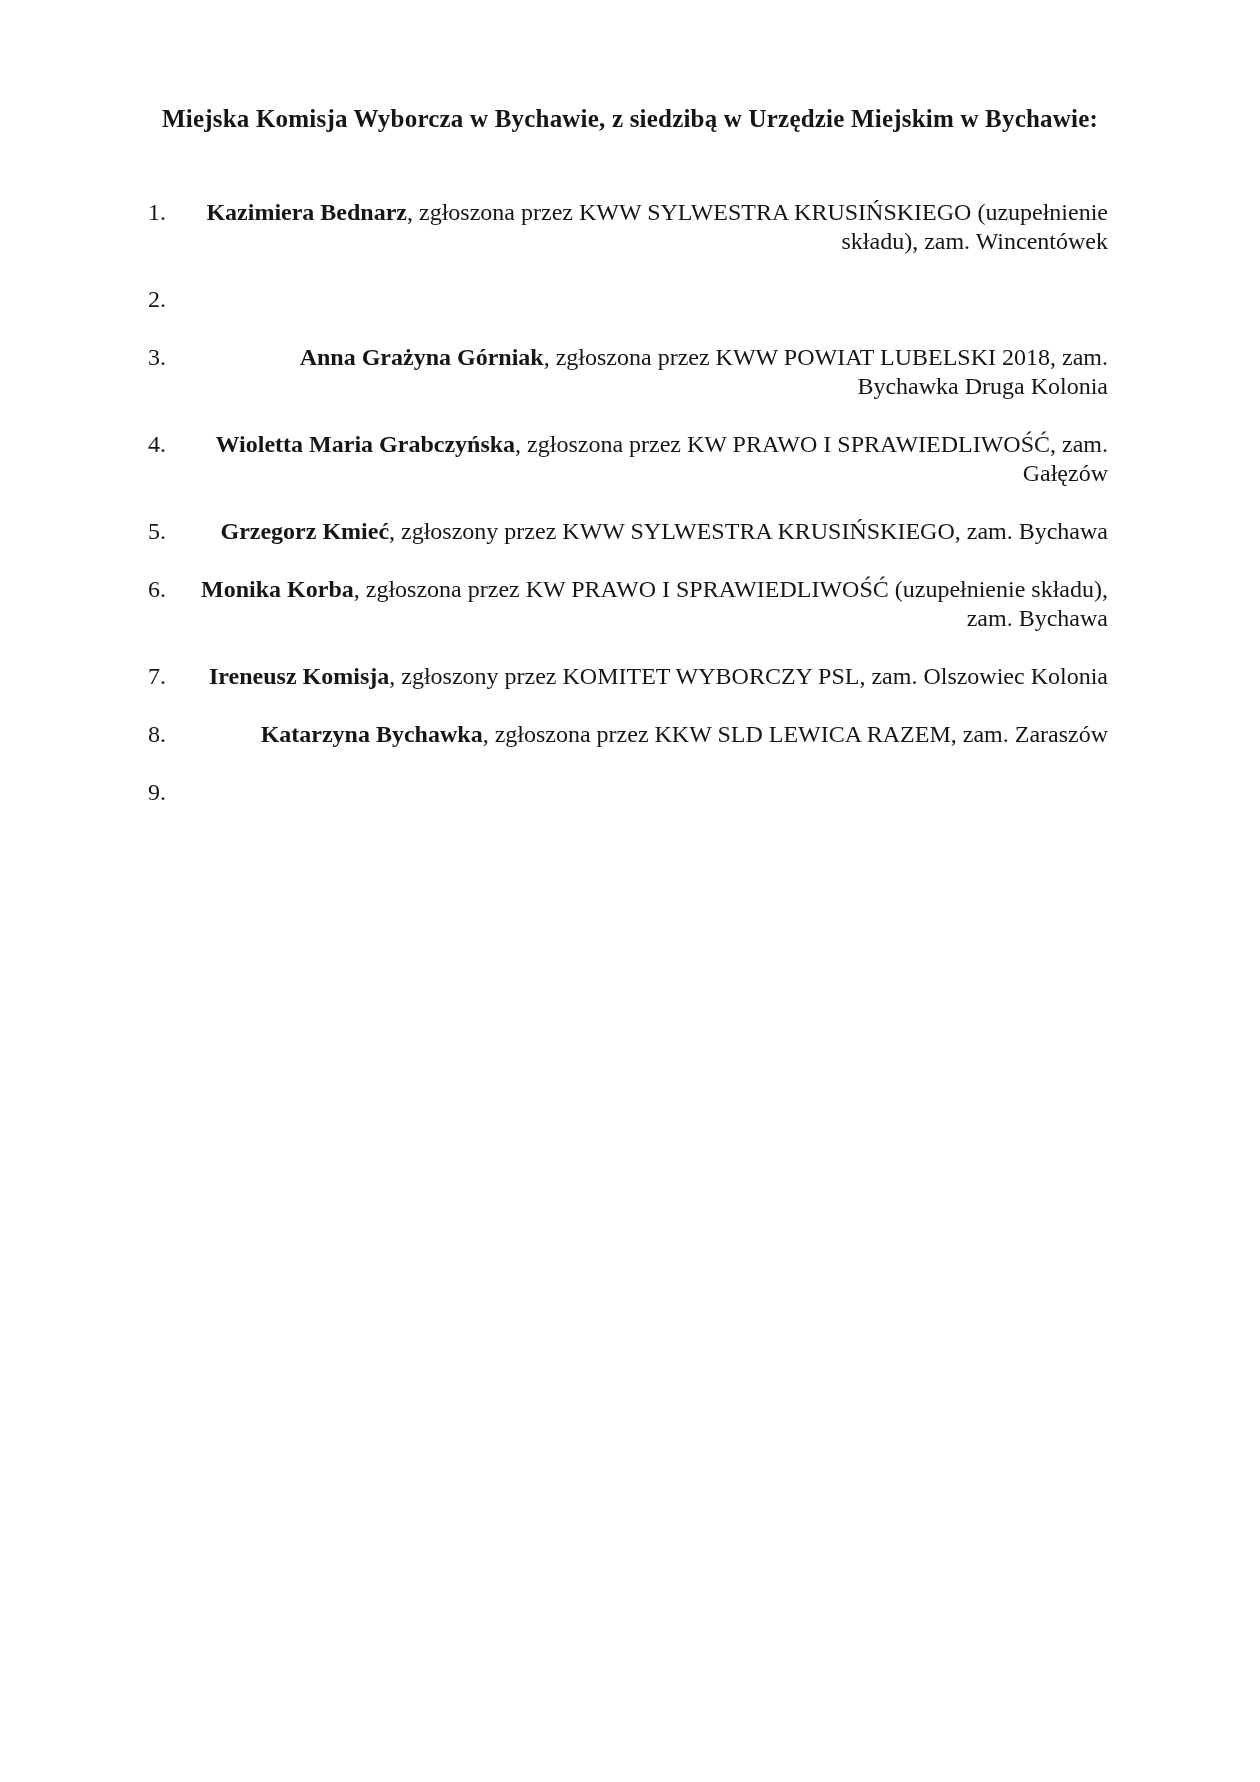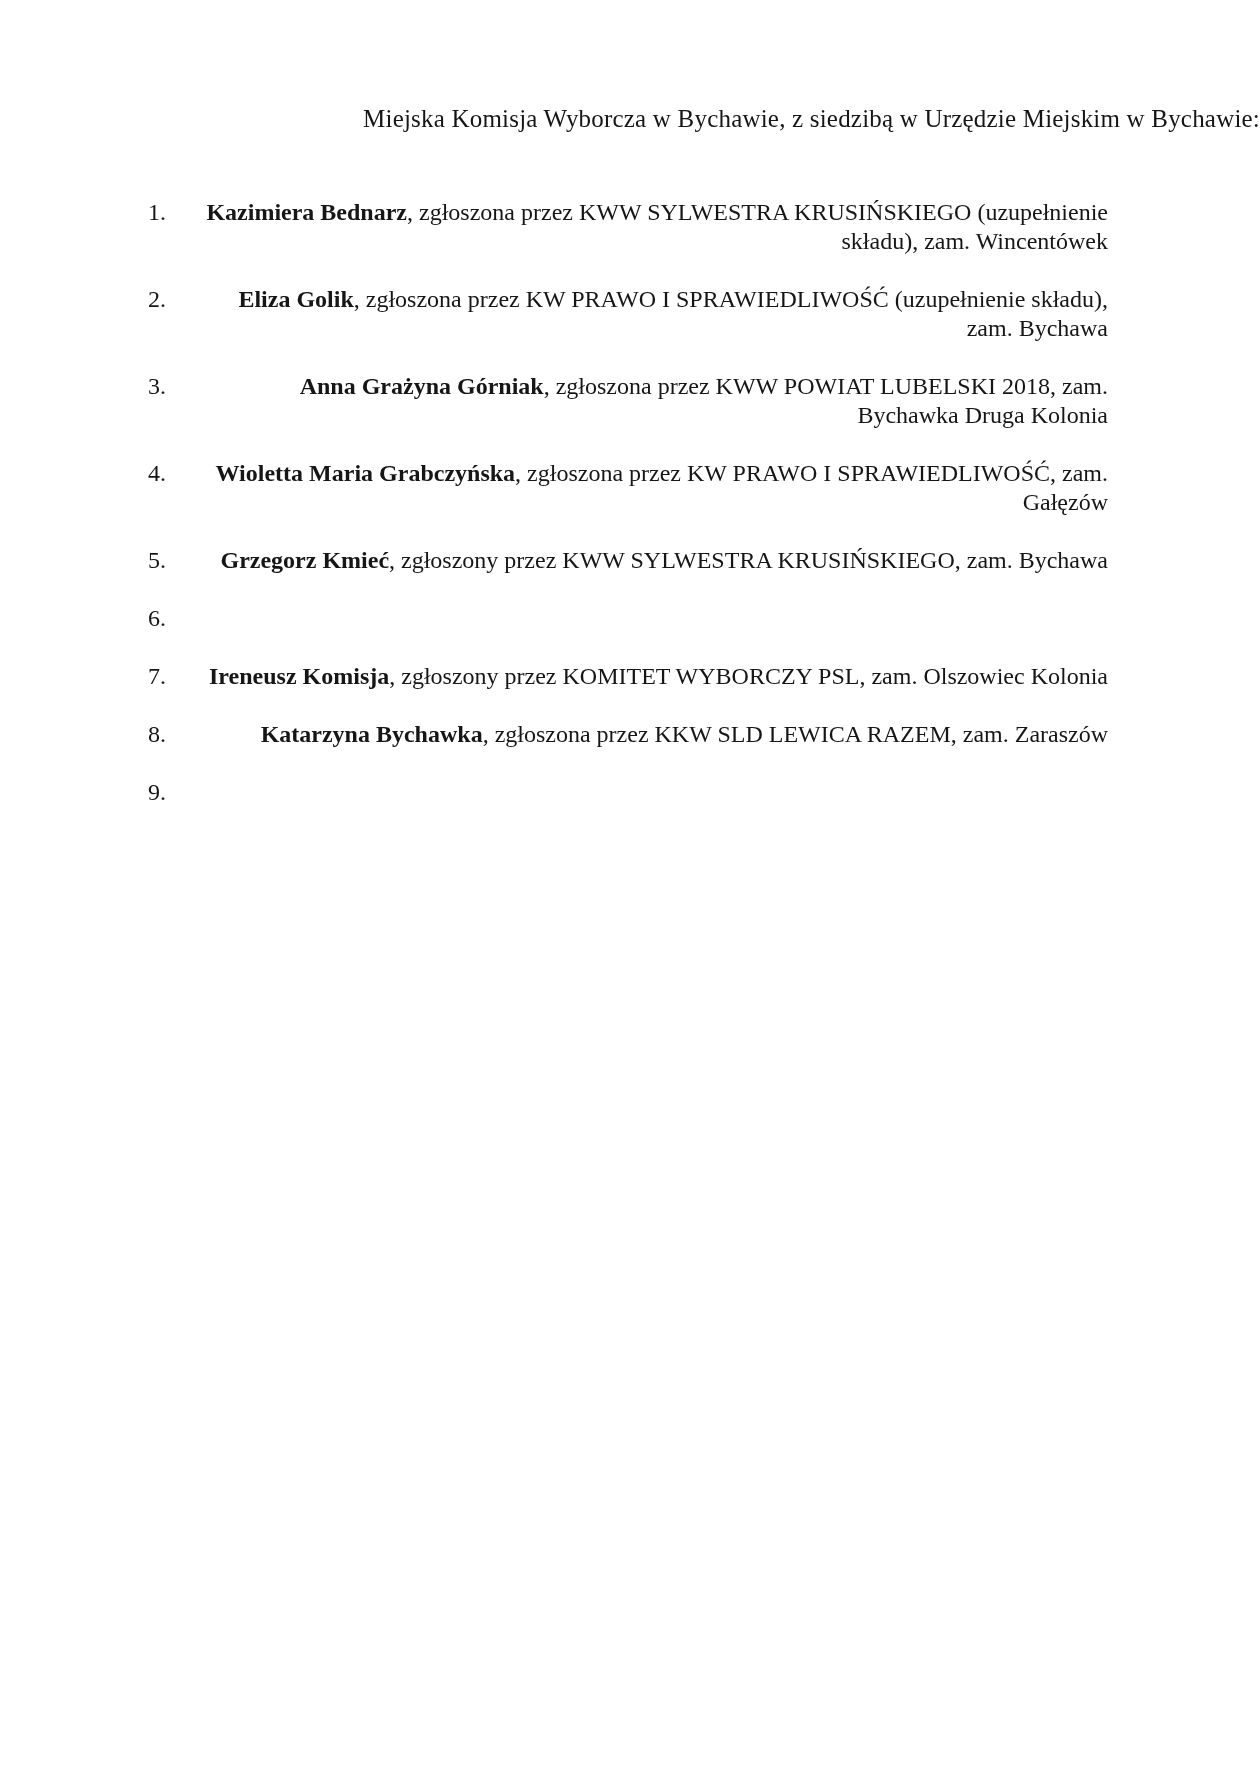--- a/index.html
+++ b/index.html
@@ -13,23 +13,23 @@
     height: 1782px;
     background: #ffffff;
     color: #161616;
     font-family: "Liberation Serif", "DejaVu Serif", serif;
     overflow: hidden;
     box-sizing: border-box;
   }
   .doc-title {
     margin: 0;
     padding-top: 103px;
-    text-align: right;
+    text-align: center;
     font-size: 25px;
-    font-weight: normal;
+    font-weight: bold;
     line-height: 1.3;
     letter-spacing: 0.2px;
   }
   .member-list {
     list-style: none;
     margin: 62px 0 0 148px;
     padding: 0;
   }
   .member-row {
     display: flex;
@@ -57,40 +57,40 @@
   <h1 class="doc-title">Miejska Komisja Wyborcza w Bychawie, z siedzibą w Urzędzie Miejskim w Bychawie:</h1>
 
   <ol class="member-list">
   <li class="member-row">
     <span class="item-number">1.</span>
     <span class="item-text"><strong class="member-name">Kazimiera Bednarz</strong><span class="member-details">, zgłoszona przez KWW SYLWESTRA KRUSIŃSKIEGO (uzupełnienie składu), zam. Wincentówek</span></span>
   </li>
 
   <li class="member-row">
     <span class="item-number">2.</span>
-    <span class="item-text"><strong class="member-name">Eliza Golik</strong><span class="member-details">, zgłoszona przez KW PRAWO I SPRAWIEDLIWOŚĆ (uzupełnienie składu), zam. Bychawa</span></span>
   </li>
 
   <li class="member-row">
     <span class="item-number">3.</span>
     <span class="item-text"><strong class="member-name">Anna Grażyna Górniak</strong><span class="member-details">, zgłoszona przez KWW POWIAT LUBELSKI 2018, zam. Bychawka Druga Kolonia</span></span>
   </li>
 
   <li class="member-row">
     <span class="item-number">4.</span>
     <span class="item-text"><strong class="member-name">Wioletta Maria Grabczyńska</strong><span class="member-details">, zgłoszona przez KW PRAWO I SPRAWIEDLIWOŚĆ, zam. Gałęzów</span></span>
   </li>
 
   <li class="member-row">
     <span class="item-number">5.</span>
     <span class="item-text"><strong class="member-name">Grzegorz Kmieć</strong><span class="member-details">, zgłoszony przez KWW SYLWESTRA KRUSIŃSKIEGO, zam. Bychawa</span></span>
   </li>
 
   <li class="member-row">
     <span class="item-number">6.</span>
+    <span class="item-text"><strong class="member-name">Monika Korba</strong><span class="member-details">, zgłoszona przez KW PRAWO I SPRAWIEDLIWOŚĆ (uzupełnienie składu), zam. Bychawa</span></span>
   </li>
 
   <li class="member-row">
     <span class="item-number">7.</span>
     <span class="item-text"><strong class="member-name">Ireneusz Komisja</strong><span class="member-details">, zgłoszony przez KOMITET WYBORCZY PSL, zam. Olszowiec Kolonia</span></span>
   </li>
 
   <li class="member-row">
     <span class="item-number">8.</span>
     <span class="item-text"><strong class="member-name">Katarzyna Bychawka</strong><span class="member-details">, zgłoszona przez KKW SLD LEWICA RAZEM, zam. Zaraszów</span></span>

